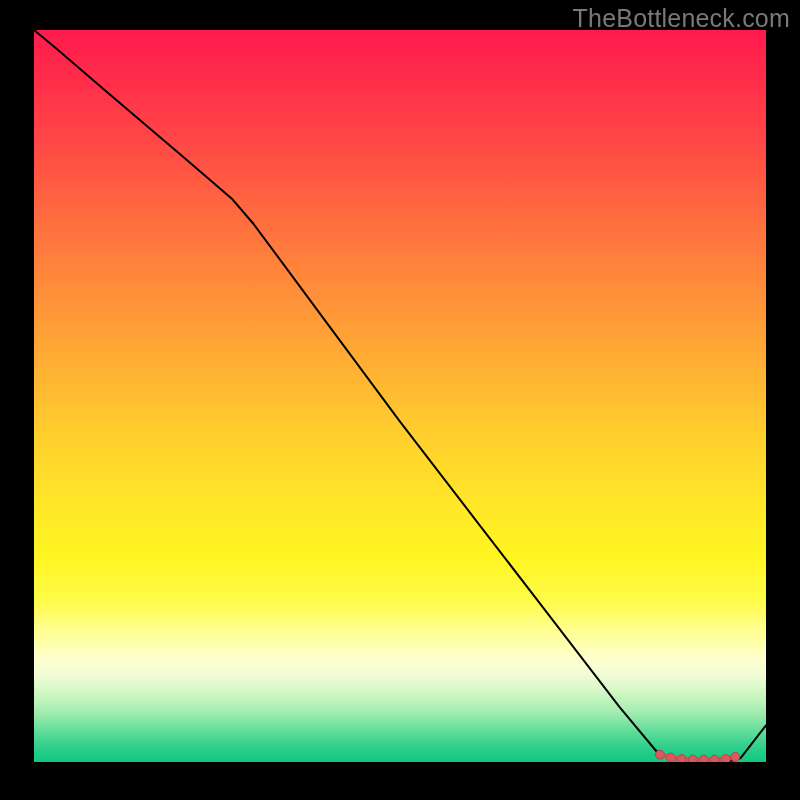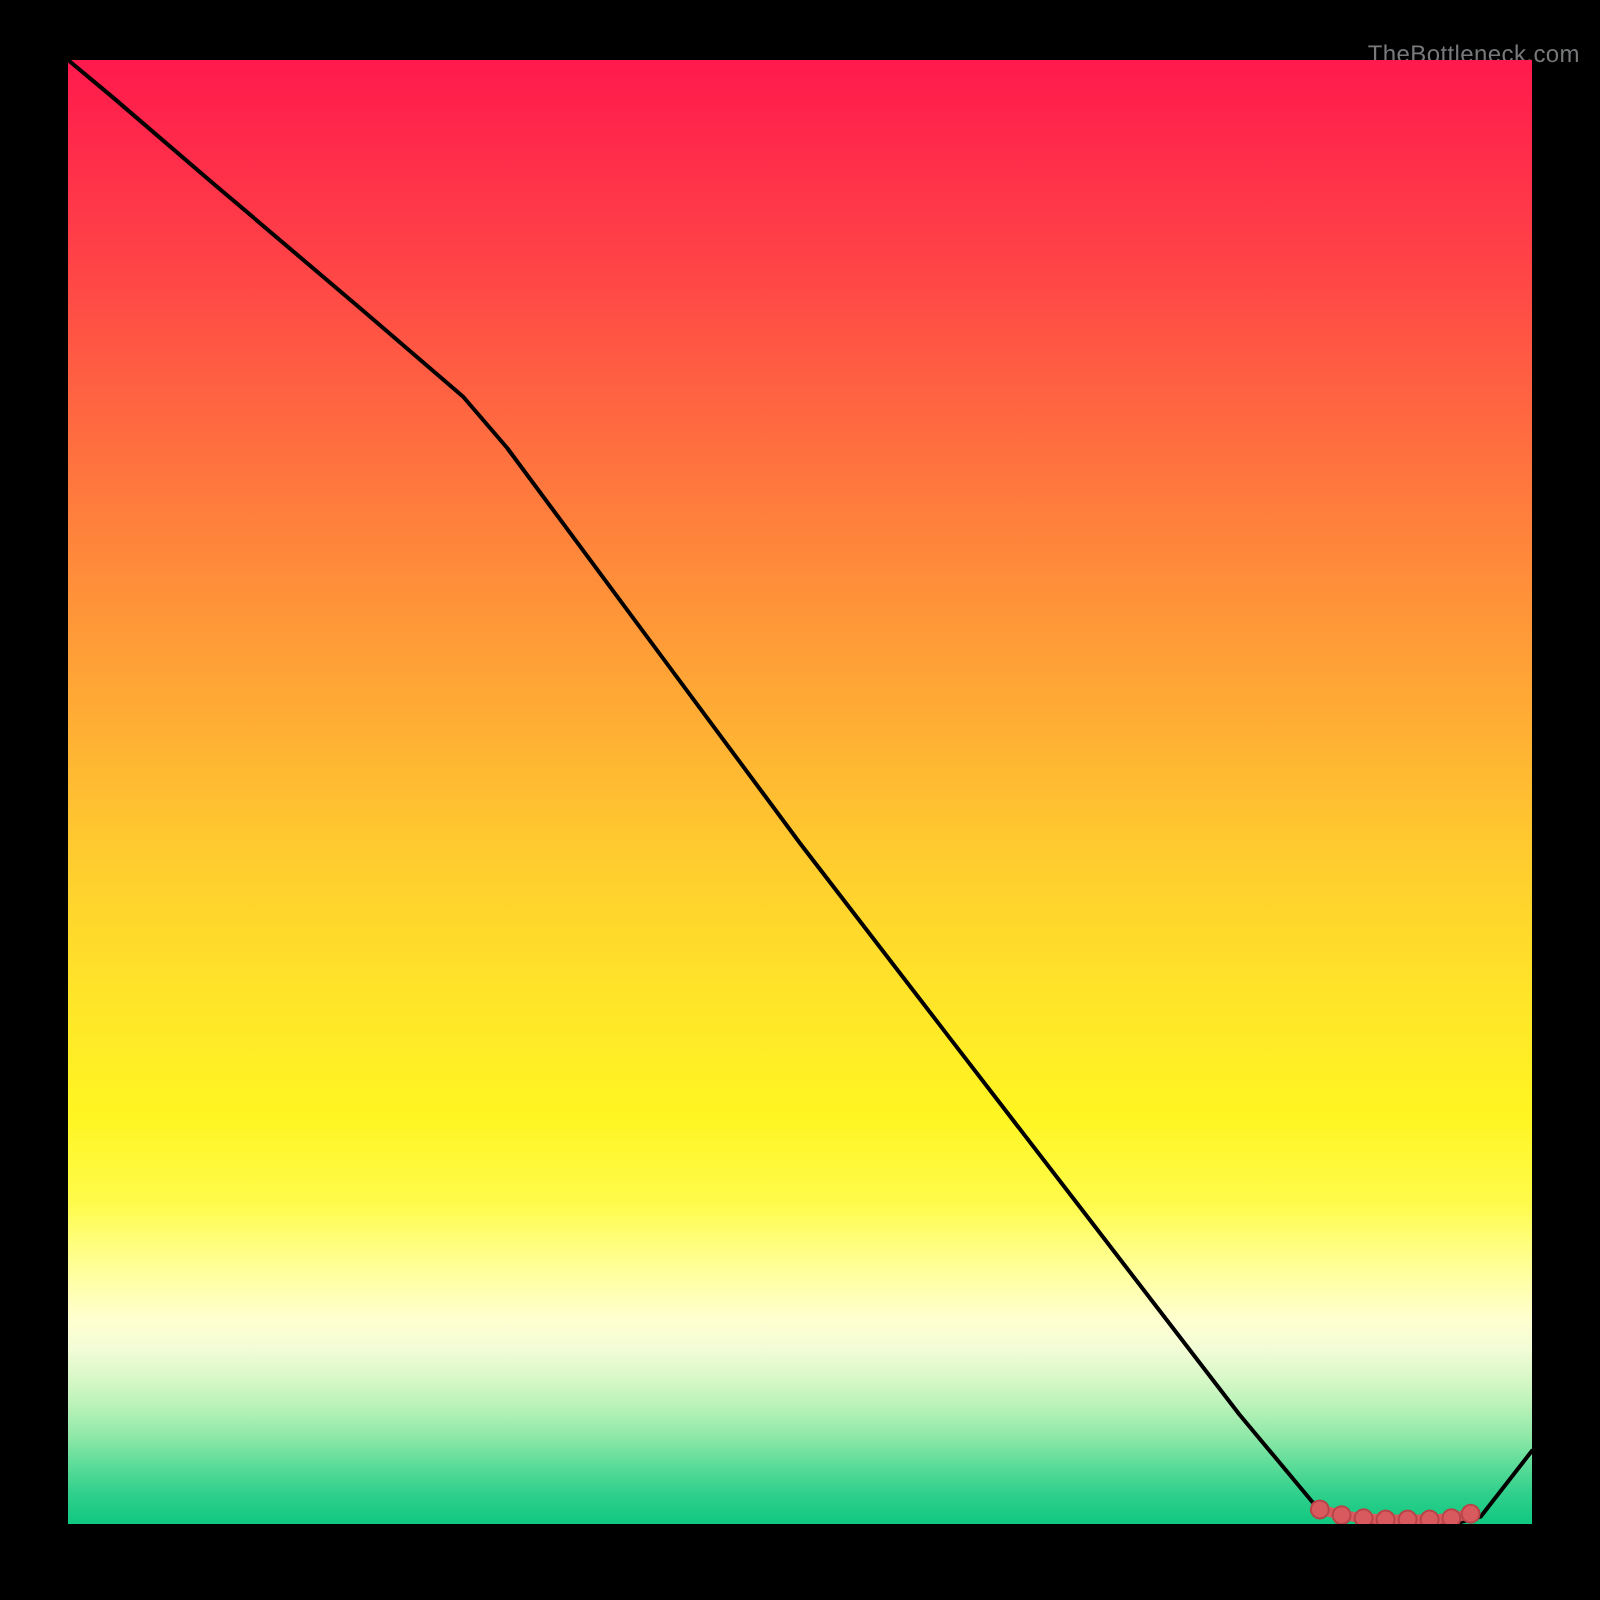--- a/index.html
+++ b/index.html
@@ -11,24 +11,24 @@
     overflow: hidden;
   }
   .wrap {
     position: relative;
     width: 800px;
     height: 800px;
     background: #000;
   }
   .attrib {
     position: absolute;
-    top: 20px;
+    top: 4px;
     right: 10px;
     font-family: Arial, Helvetica, sans-serif;
-    font-size: 12px;
+    font-size: 25px;
     color: #77797b;
     letter-spacing: 0.2px;
   }
   .plot {
     position: absolute;
     left: 34px;
     top: 30px;
     width: 732px;
     height: 732px;
     overflow: hidden;

